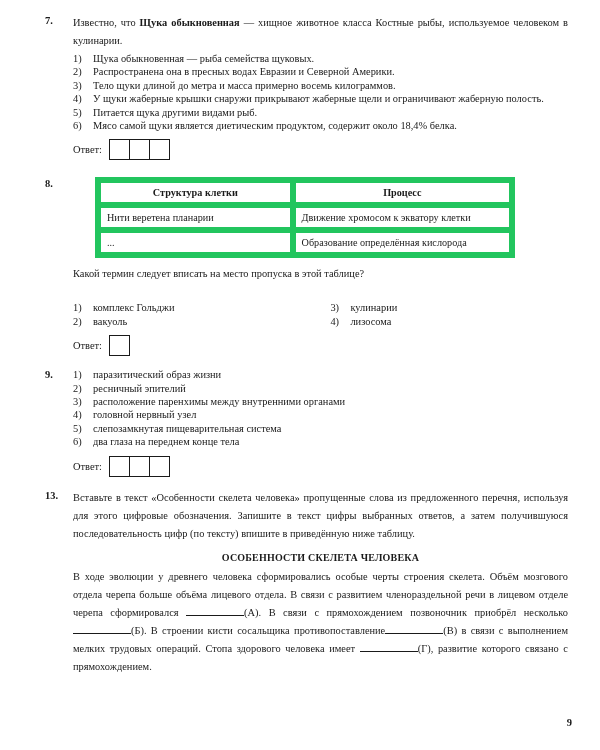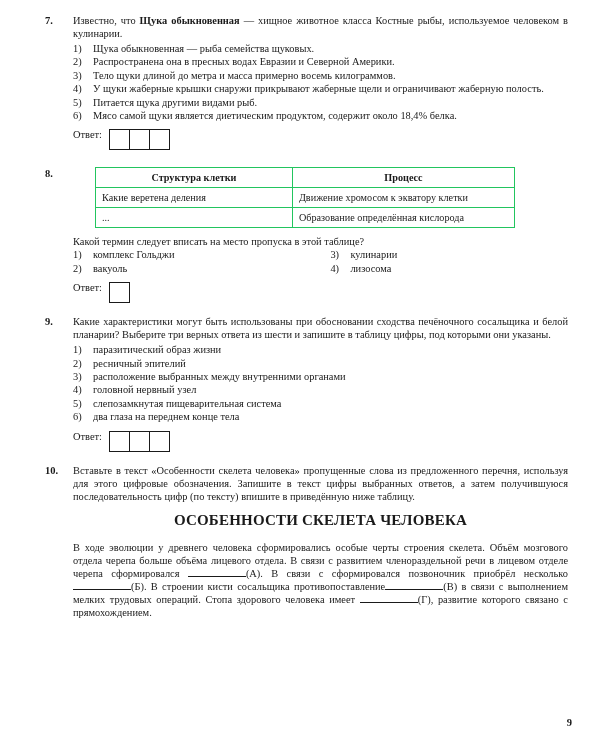--- a/index.html
+++ b/index.html
@@ -37,28 +37,28 @@
     left: 45px;
     top: 0;
     width: 24px;
     text-align: left;
     font-weight: bold;
     font-size: 10.5px;
     line-height: 13.6px;
   }
   .para {
     font-size: 10.4px;
-    line-height: 13px;
+    line-height: 18px;
     text-align: justify;
     text-justify: inter-word;
     margin: 0 0 2px 0;
     hyphens: manual;
     font-family: Liberation Serif, serif;
   }
-  .para.tight { margin-bottom: 0; }
+  .para.tight { margin-bottom: 18px; }
   .para b { font-weight: bold; }
   .underline-bold {
     font-weight: bold;
     text-decoration: underline;
   }
 
   
   .opts {
     list-style: none;
     margin: 0;
@@ -87,21 +87,21 @@
   .opts-2col .col {
     display: inline-block;
     vertical-align: top;
   }
   .opts-2col .col-a { width: 52%; }
   .opts-2col .col-b { width: 46%; }
 
   
   .answer-row {
     display: flex;
-    align-items: flex-start;
+    align-items: center;
     margin-top: 7px;
   }
   .answer-label {
     font-size: 10.4px;
     margin-right: 7px;
   }
   .answer-boxes {
     display: flex;
   }
   .answer-cell {
@@ -115,41 +115,41 @@
 
   
   .data-table {
     border-collapse: collapse;
     width: 420px;
     margin: 7px 0 0 22px;
     font-size: 10.2px;
   }
   .data-table th,
   .data-table td {
-    border: 1px solid #22c55e;
+    border: 6px solid #22c55e;
     padding: 3px 6px;
     line-height: 13px;
     vertical-align: middle;
     font-family: Liberation Serif, serif;
   }
   .data-table th {
     text-align: center;
     font-weight: bold;
   }
   .data-table td { text-align: left; }
   .data-table .col-left  { width: 47%; }
   .data-table .col-right { width: 53%; }
 
   
   .section-heading {
     text-align: center;
     font-weight: bold;
-    font-size: 15px;
+    font-size: 10px;
     letter-spacing: 0.2px;
-    margin: 9px 0 12px 0;
+    margin: 9px 0 5px 0;
   }
 
   .blank {
     display: inline-block;
     border-bottom: 1px solid #1a1a1a;
     width: 58px;
     height: 9px;
     vertical-align: baseline;
   }
 
@@ -228,21 +228,21 @@
 
     <table class="data-table">
       <thead>
         <tr>
           <th class="col-left">Структура клетки</th>
           <th class="col-right">Процесс</th>
         </tr>
       </thead>
       <tbody>
         <tr>
-          <td>Какие веретена деления</td>
+          <td>Нити веретена планарии</td>
           <td>Движение хромосом к экватору клетки</td>
         </tr>
         <tr>
           <td>...</td>
           <td>Образование определённая кислорода</td>
         </tr>
       </tbody>
     </table>
 
     <div class="gap-7"></div>
@@ -281,34 +281,33 @@
         <div class="answer-cell"></div>
       </div>
     </div>
   </section>
 
   <div class="gap-12"></div>
 
   <section class="question">
     <div class="q-num">9.</div>
 
-    <p class="para">Какие характеристики могут быть использованы при обосновании сходства печёночного сосальщика и белой планарии? Выберите три верных ответа из шести и запишите в таблицу цифры, под которыми они указаны.</p>
 
     <ul class="opts">
       <li class="opt">
         <span class="marker">1)</span>
         <span class="cont">паразитический образ жизни</span>
       </li>
       <li class="opt">
         <span class="marker">2)</span>
         <span class="cont">ресничный эпителий</span>
       </li>
       <li class="opt">
         <span class="marker">3)</span>
-        <span class="cont">расположение выбранных между внутренними органами</span>
+        <span class="cont">расположение паренхимы между внутренними органами</span>
       </li>
       <li class="opt">
         <span class="marker">4)</span>
         <span class="cont">головной нервный узел</span>
       </li>
       <li class="opt">
         <span class="marker">5)</span>
         <span class="cont">слепозамкнутая пищеварительная система</span>
       </li>
       <li class="opt">
@@ -323,29 +322,29 @@
         <div class="answer-cell"></div>
         <div class="answer-cell"></div>
         <div class="answer-cell"></div>
       </div>
     </div>
   </section>
 
   <div class="gap-12"></div>
 
   <section class="question">
-    <div class="q-num">10.</div>
+    <div class="q-num">13.</div>
 
     <p class="para">Вставьте в текст «Особенности скелета человека» пропущенные слова из предложенного перечня, используя для этого цифровые обозначения. Запишите в текст цифры выбранных ответов, а затем получившуюся последовательность цифр (по тексту) впишите в приведённую ниже таблицу.</p>
 
     <div class="section-heading">ОСОБЕННОСТИ СКЕЛЕТА ЧЕЛОВЕКА</div>
 
     <p class="para">
       <span>В ходе эволюции у древнего человека сформировались особые черты строения скелета. Объём мозгового отдела черепа больше объёма лицевого отдела. В связи с развитием членораздельной речи в лицевом отделе черепа сформировался</span>
-      <span class="blank"></span><span>(А). В связи с сформировался позвоночник приобрёл несколько</span>
+      <span class="blank"></span><span>(А). В связи с прямохождением позвоночник приобрёл несколько</span>
       <span class="blank"></span><span>(Б). В строении кисти сосальщика противопоставление</span><span class="blank"></span><span>(В) в связи с выполнением мелких трудовых операций. Стопа здорового человека имеет</span>
       <span class="blank"></span><span>(Г), развитие которого связано с прямохождением.</span>
     </p>
   </section>
 
   <div class="page-number">9</div>
 
 </div>
 
 </body></html>

